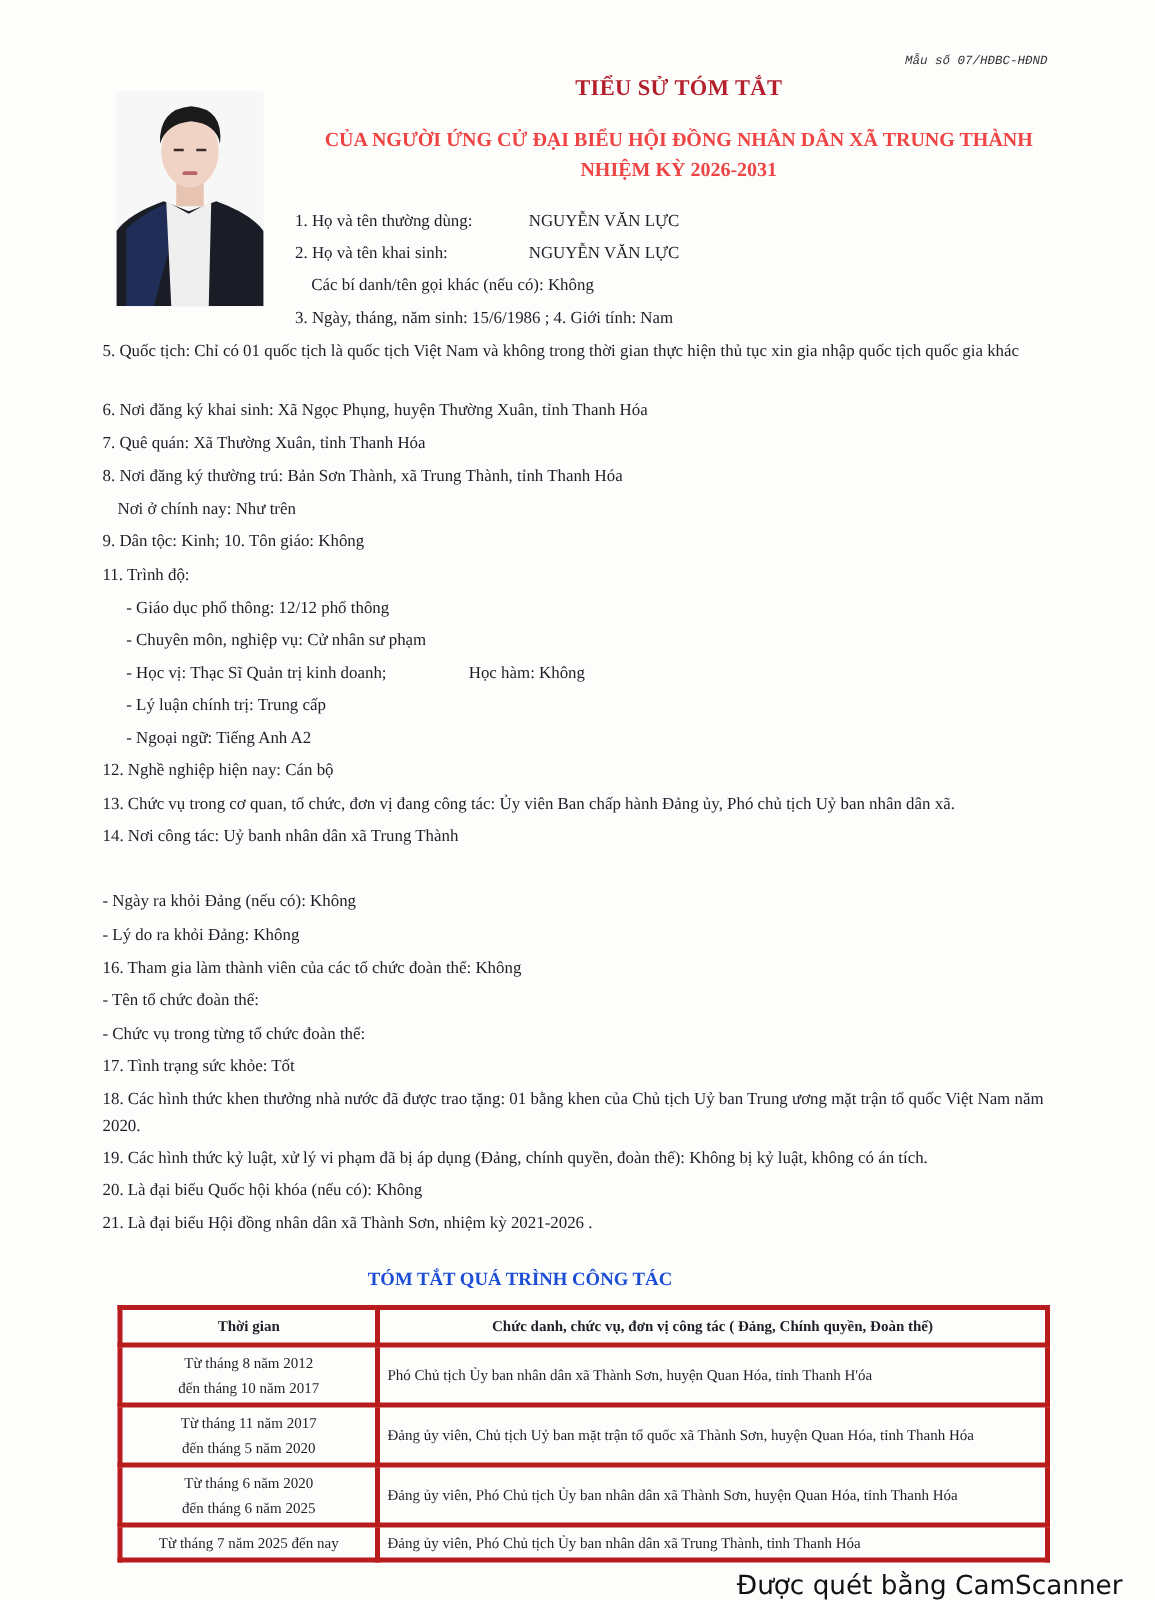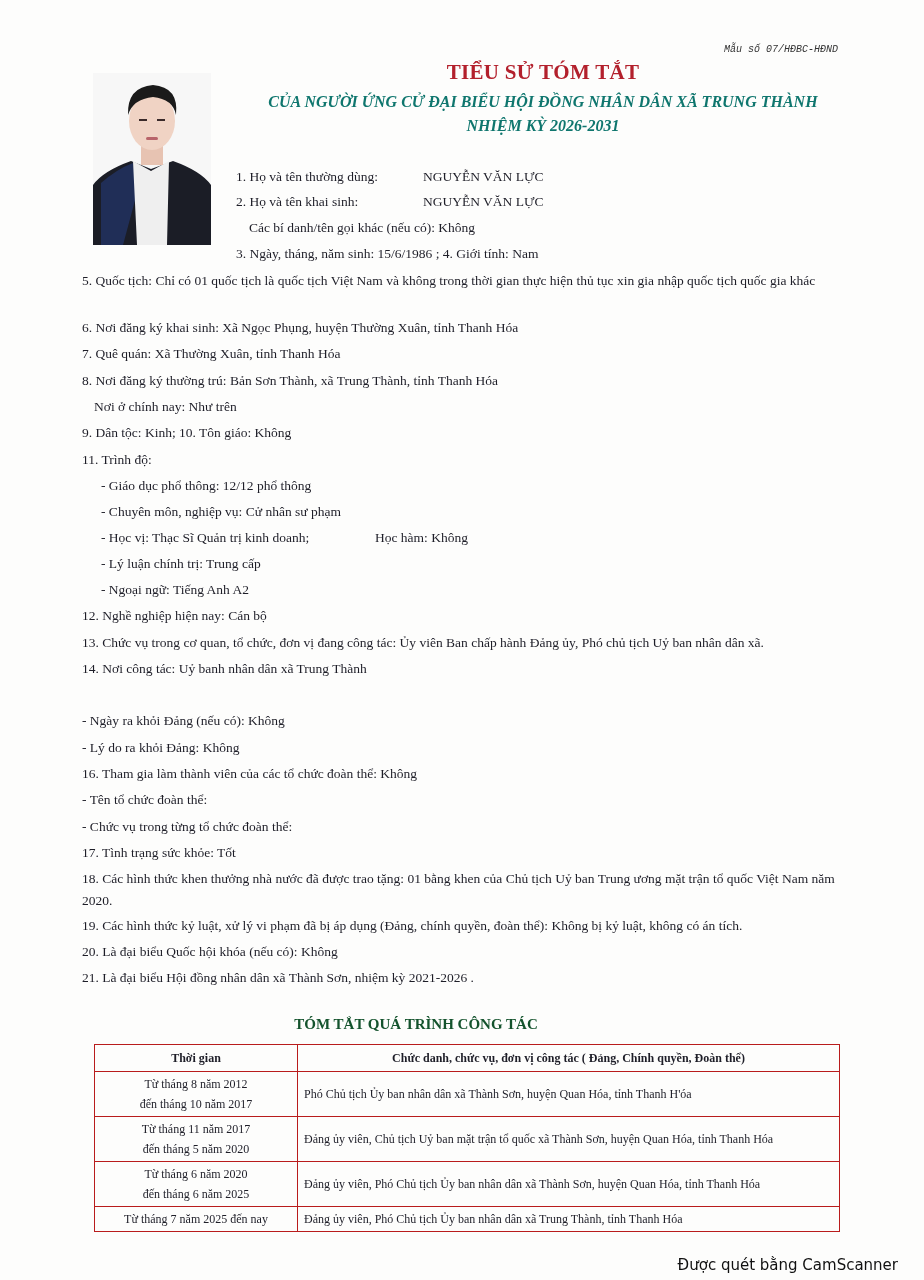--- a/index.html
+++ b/index.html
@@ -11,54 +11,54 @@
       position: relative;
     }
     .page { position: absolute; left: 0; top: 0; width: 924px; height: 1280px; }
     .form-no {
       position: absolute; right: 86px; top: 44px;
       font-size: 10px; font-style: italic; color: #333; font-family: Liberation Mono, monospace;
     }
     .title {
       position: absolute; left: 230px; width: 626px; top: 60px;
       text-align: center; font-weight: bold; color: #b3202c;
-      font-size: 21px; letter-spacing: 0.3px;
+      font-size: 18px; letter-spacing: 0.3px;
     }
     .subtitle {
-      position: absolute; left: 230px; width: 626px; top: 90px;
-      text-align: center; font-weight: bold; color: #0f766e;
-      font-size: 16px; line-height: 24px; font-style: italic;
+      position: absolute; left: 230px; width: 626px; top: 101px;
+      text-align: center; font-weight: bold; color: #ef4444;
+      font-size: 16px; line-height: 24px;
     }
     .photo {
       position: absolute; left: 93px; top: 73px; width: 118px; height: 172px;
       overflow: hidden; background: #f6f6f6;
     }
     .photo svg { display: block; }
     .line {
       position: absolute; font-size: 13.5px; white-space: nowrap; line-height: 18px;
     }
     .wrap { white-space: normal; width: 760px; line-height: 22px; }
     .section-title {
       position: absolute; left: 0; width: 832px; top: 1016px; text-align: center;
-      font-weight: bold; color: #14532d; font-size: 15px;
+      font-weight: bold; color: #1d4ed8; font-size: 15px;
     }
     table.hist {
       position: absolute; left: 94px; top: 1044px; width: 746px;
       border-collapse: collapse; font-size: 12px;
     }
     table.hist th, table.hist td {
-      border: 1px solid #b91c1c; padding: 2px 6px; line-height: 20px;
+      border: 4px solid #b91c1c; padding: 2px 6px; line-height: 20px;
     }
     table.hist th { font-weight: bold; text-align: center; height: 22px; }
     table.hist td.time { text-align: center; width: 190px; }
     table.hist td.role { text-align: left; }
     .scanner {
       position: absolute; right: 26px; top: 1256px;
       font-family: "DejaVu Sans", "Liberation Sans", sans-serif;
-      font-size: 15px; color: #111;
+      font-size: 21px; color: #111;
     }
   </style>
 </head>
 <body>
 
 <div class="page">
 
   <div class="form-no">Mẫu số 07/HĐBC-HĐND</div>
   <div class="title">TIỂU SỬ TÓM TẮT</div>
   <div class="subtitle">

